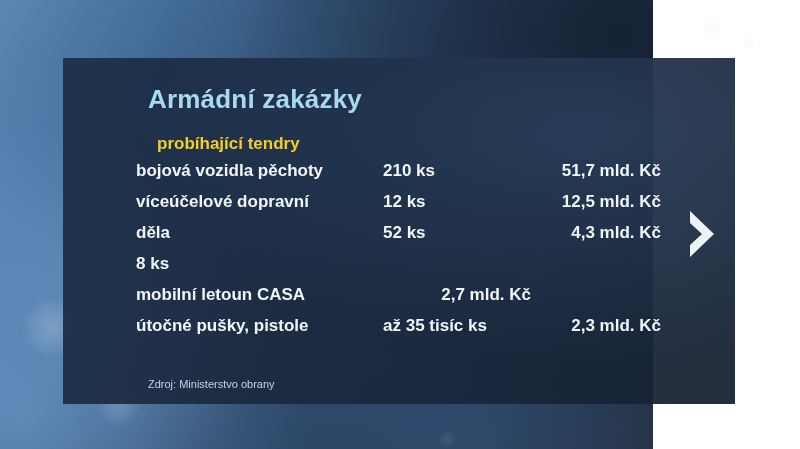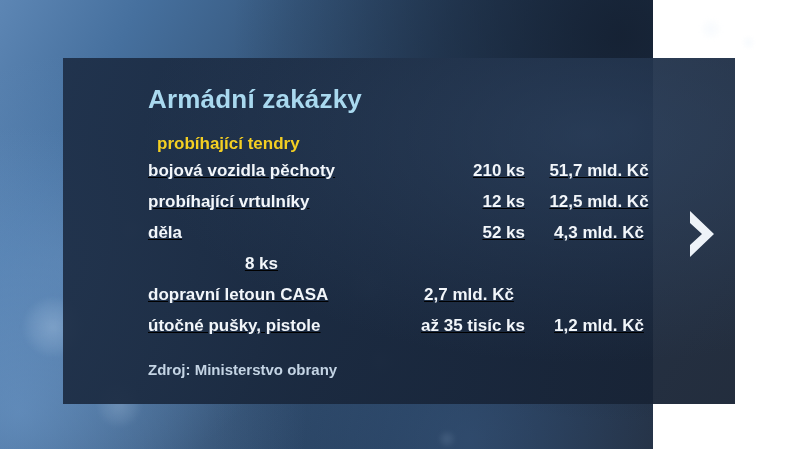--- a/index.html
+++ b/index.html
@@ -65,58 +65,57 @@
     position:absolute;
     left:94px; top:76px;
     font-size:17px;
     font-weight:bold;
     color:#f4cf22;
     white-space:nowrap;
   }
 
   #table {
     position:absolute;
-    left:85px; top:103px;
+    left:73px; top:103px;
     width:525px;
-    text-decoration:underline;
   }
   .row {
     display:flex;
     align-items:baseline;
     height:31px;
   }
   .c-item {
     flex:0 0 247px;
     font-size:17px;
     font-weight:bold;
     color:#f2f6fa;
     white-space:nowrap;
   }
   .c-qty {
     flex:0 0 130px;
-    text-align:right;
+    text-align:left;
     font-size:17px;
     font-weight:bold;
     color:#f2f6fa;
     white-space:nowrap;
   }
   .c-val {
     flex:0 0 148px;
-    text-align:center;
+    text-align:right;
     font-size:17px;
     font-weight:bold;
     color:#f2f6fa;
     white-space:nowrap;
   }
 
   #source {
     position:absolute;
-    left:85px; top:303px;
-    font-size:15px;
-    font-weight:bold;
+    left:85px; top:320px;
+    font-size:11px;
+    font-weight:normal;
     color:#c4d4e4;
     white-space:nowrap;
   }
 
   
   #next-arrow {
     position:absolute;
     left:686px; top:209px;
     width:32px; height:50px;
     cursor:pointer;
@@ -147,44 +146,44 @@
 
     <div id="table">
 
       <div class="row">
         <span class="c-item">bojová vozidla pěchoty</span>
         <span class="c-qty">210 ks</span>
         <span class="c-val">51,7 mld. Kč</span>
       </div>
 
       <div class="row">
-        <span class="c-item">probíhající vrtulníky</span>
+        <span class="c-item">víceúčelové dopravní</span>
         <span class="c-qty">12 ks</span>
         <span class="c-val">12,5 mld. Kč</span>
       </div>
 
       <div class="row">
         <span class="c-item">děla</span>
         <span class="c-qty">52 ks</span>
         <span class="c-val">4,3 mld. Kč</span>
       </div>
 
       <div class="row">
         <span class="c-qty">8 ks</span>
       </div>
 
       <div class="row">
-        <span class="c-item">dopravní letoun CASA</span>
+        <span class="c-item">mobilní letoun CASA</span>
         <span class="c-val">2,7 mld. Kč</span>
       </div>
 
       <div class="row">
         <span class="c-item">útočné pušky, pistole</span>
         <span class="c-qty">až 35 tisíc ks</span>
-        <span class="c-val">1,2 mld. Kč</span>
+        <span class="c-val">2,3 mld. Kč</span>
       </div>
 
     </div>
 
     <div id="source">Zdroj: Ministerstvo obrany</div>
 
   </div>
 
   <div id="next-arrow">
     <svg viewBox="0 0 32 50" aria-hidden="true">

